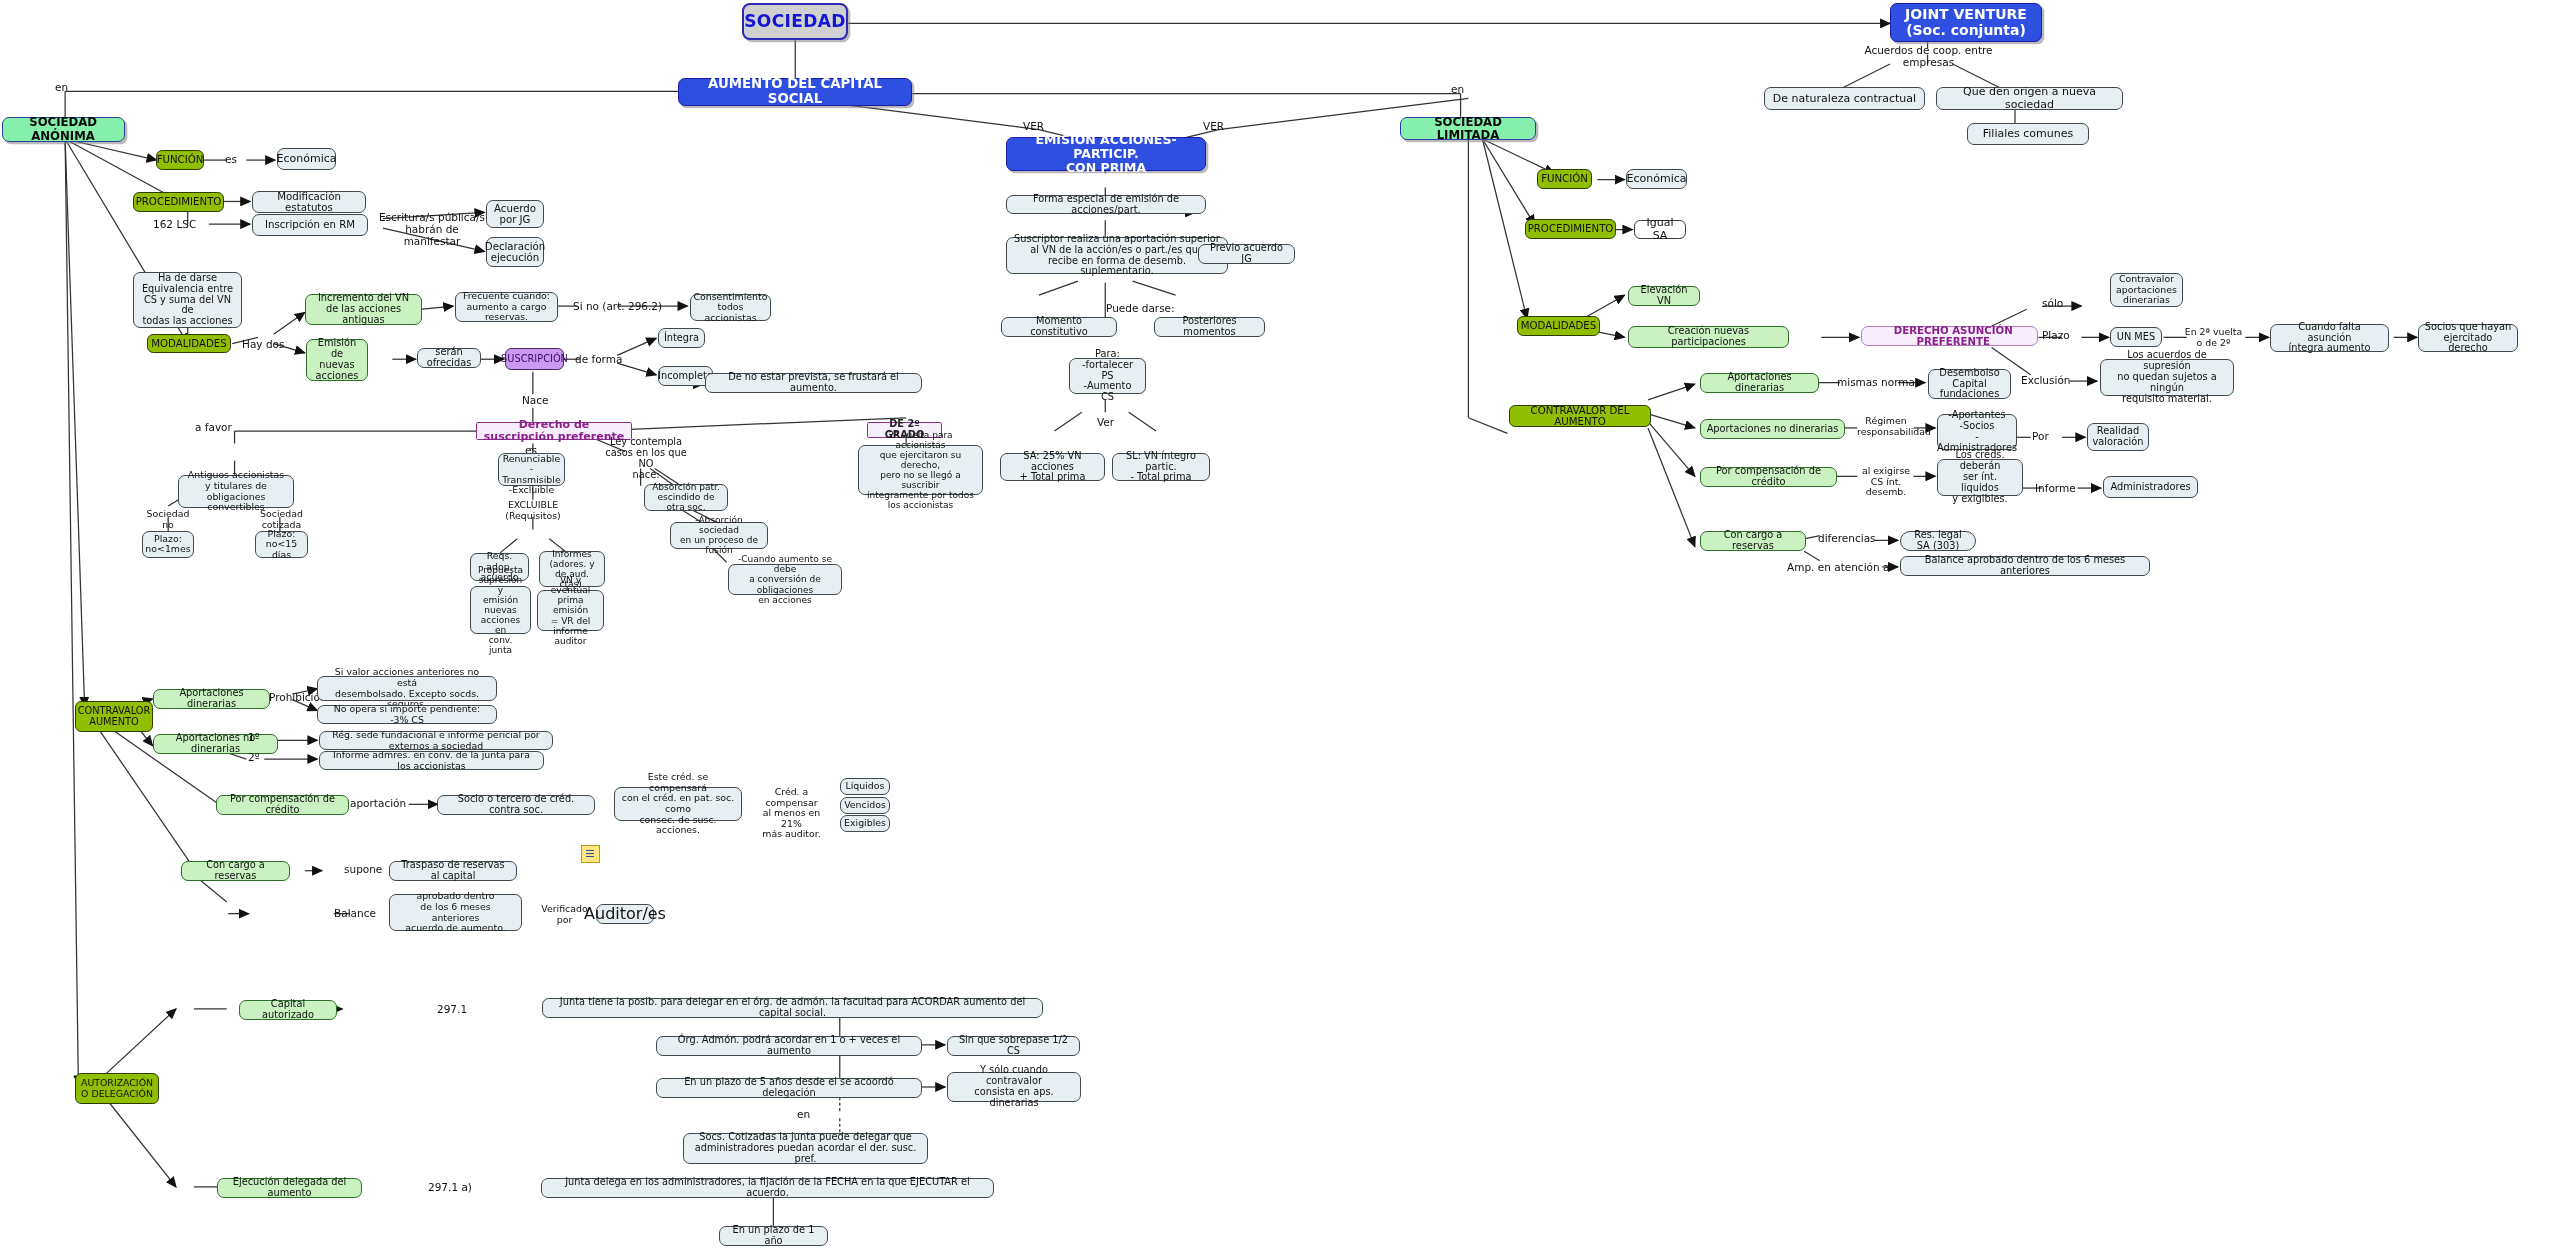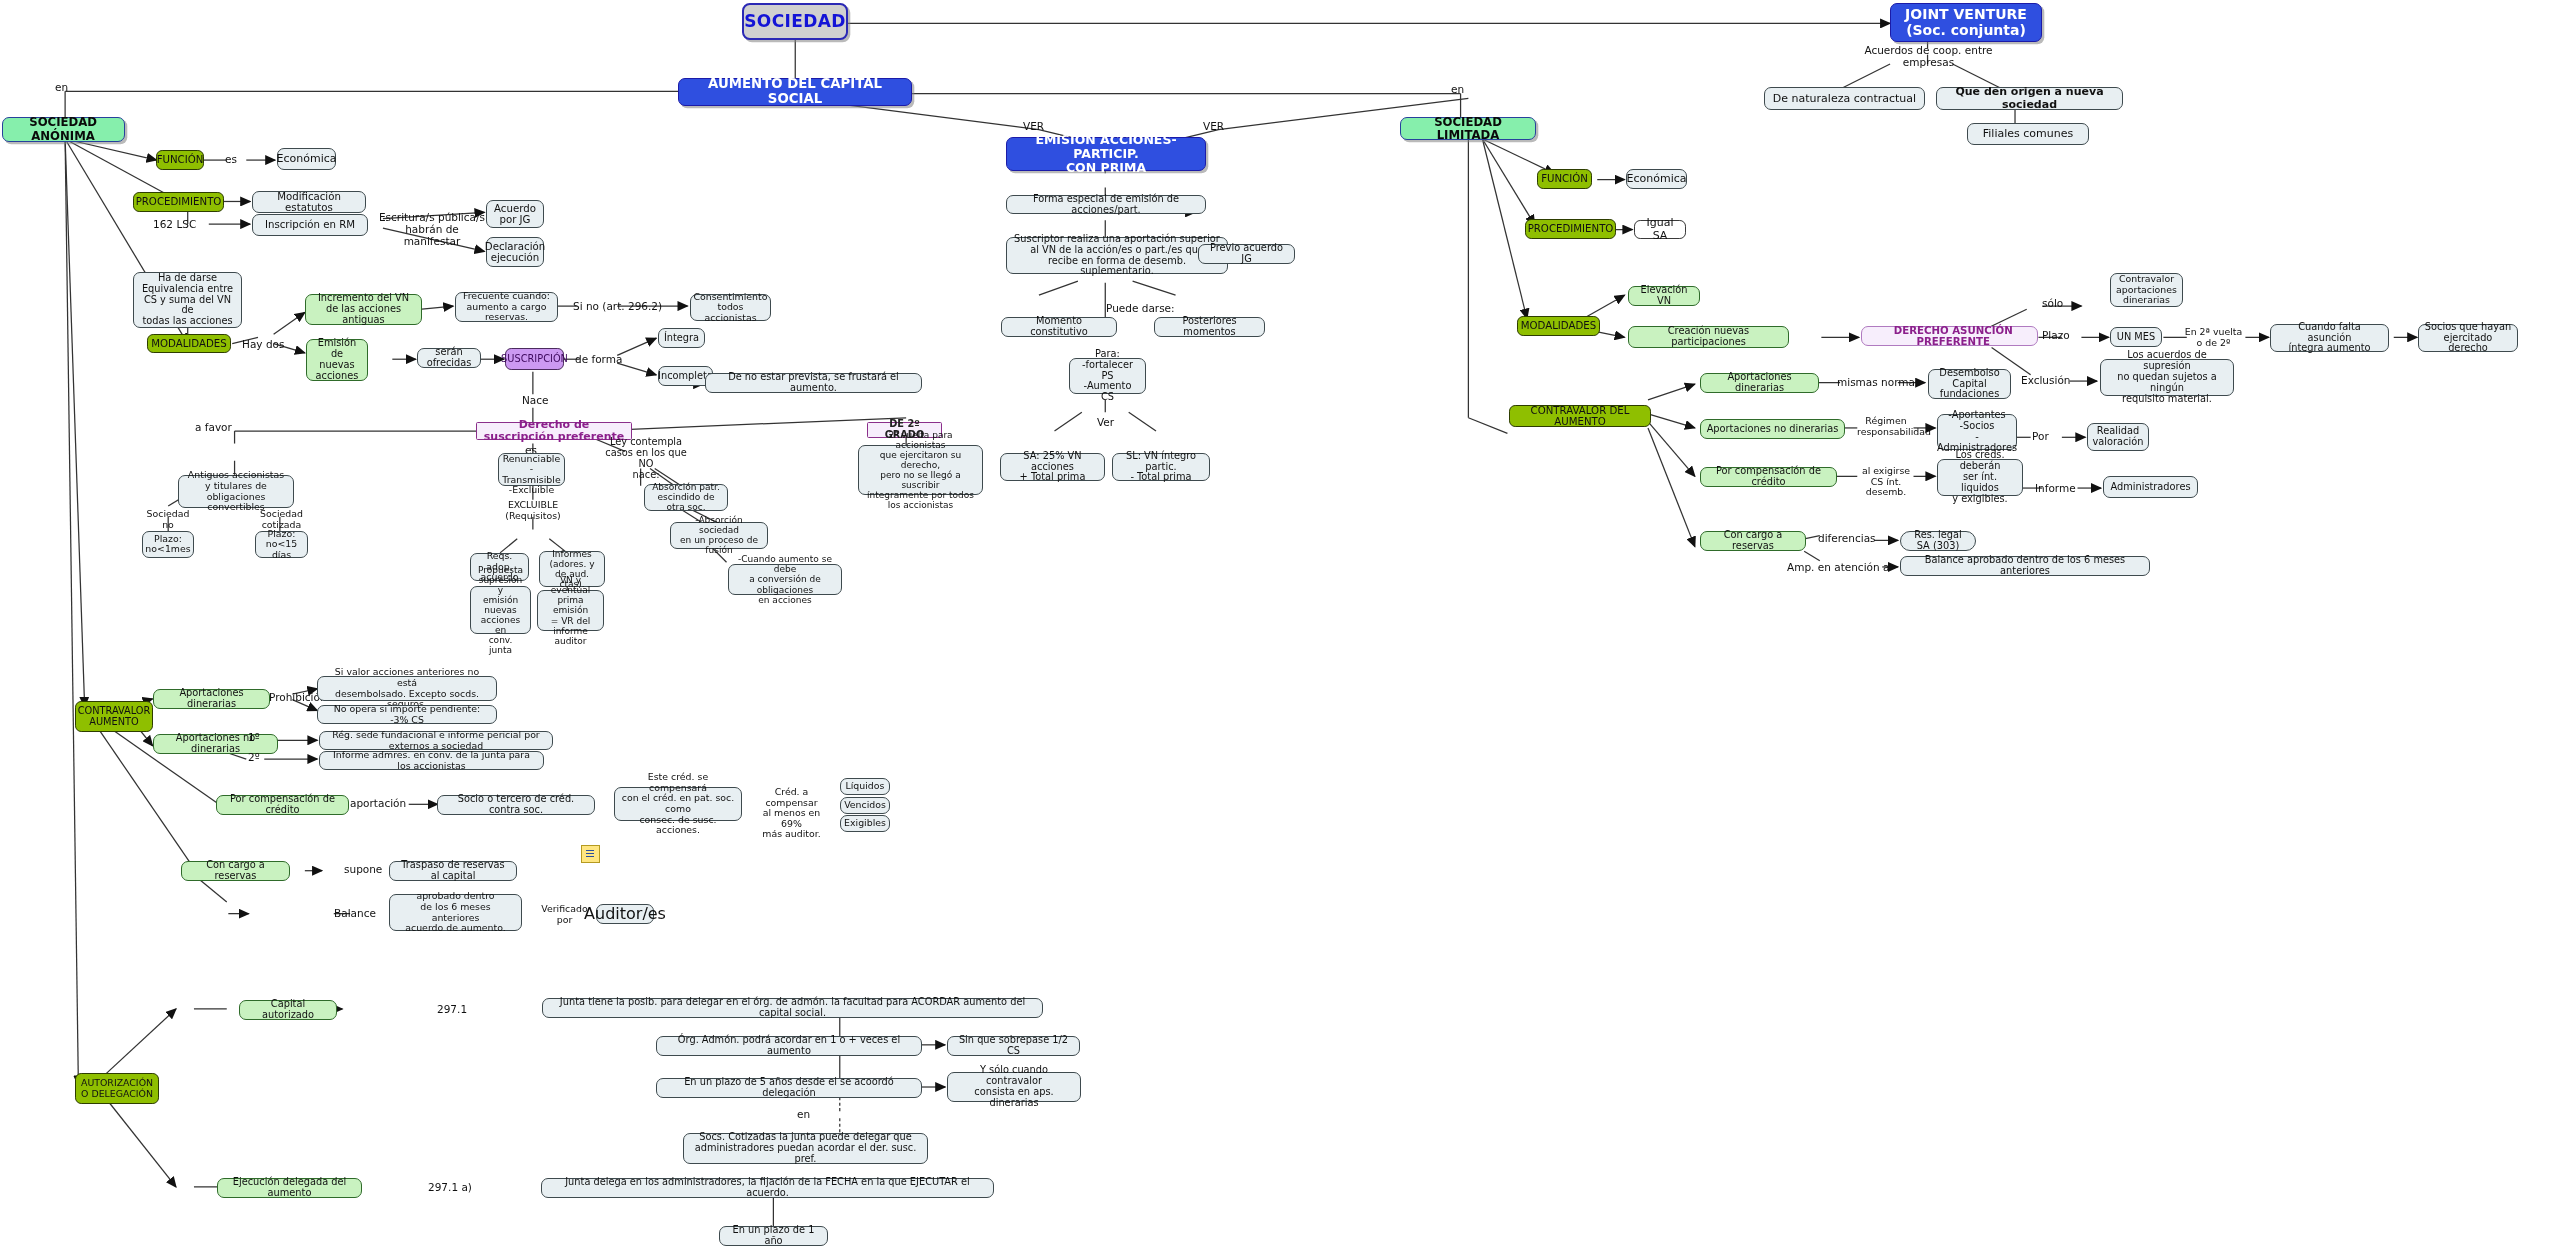--- a/index.html
+++ b/index.html
@@ -225,21 +225,21 @@
 <div class="node n-root shadowed" style="left:742px;top:3.1px;width:106px;height:37px;">SOCIEDAD</div>
 
 <div class="node n-blue shadowed" style="left:678px;top:78px;width:234px;height:28px;">AUMENTO DEL CAPITAL SOCIAL</div>
 
 <div class="node n-blue shadowed" style="left:1890px;top:3.1px;width:152px;height:39px;font-size:14px;">JOINT VENTURE
 (Soc. conjunta)</div>
 
 <div class="lbl" style="left:1842px;top:45px;width:173px;">Acuerdos de coop. entre empresas</div>
 
 <div class="node n-pale" style="left:1764px;top:87px;width:161px;height:23.4px;">De naturaleza contractual</div>
-<div class="node n-pale" style="left:1936px;top:87px;width:187px;height:23.4px;font-weight:bold;">Que den origen a nueva sociedad</div>
+<div class="node n-pale" style="left:1936px;top:87px;width:187px;height:23.4px;">Que den origen a nueva sociedad</div>
 <div class="node n-pale" style="left:1967px;top:123px;width:122px;height:22px;">Filiales comunes</div>
 
 <div class="lbl" style="left:55px;top:82px;">en</div>
 <div class="lbl" style="left:1451px;top:84px;">en</div>
 
 <div class="node n-blue-lite shadowed" style="left:1.6px;top:117px;width:123px;height:25px;">SOCIEDAD ANÓNIMA</div>
 <div class="node n-blue-lite shadowed" style="left:1400px;top:117px;width:136px;height:23.4px;">SOCIEDAD LIMITADA</div>
 
 <div class="lbl" style="left:1023px;top:121px;">VER</div>
 <div class="lbl" style="left:1203px;top:121px;">VER</div>
@@ -435,21 +435,21 @@
 <div class="node n-pale" style="left:319px;top:731px;width:234px;height:19px;font-size:9.4px;">Rég. sede fundacional e informe pericial por externos a sociedad</div>
 <div class="node n-pale" style="left:319px;top:751px;width:225px;height:19px;font-size:9.4px;">Informe admres. en conv. de la junta para los accionistas</div>
 
 <div class="node n-green" style="left:216px;top:795px;width:133px;height:20.3px;font-size:9.8px;">Por compensación de crédito</div>
 <div class="lbl" style="left:350px;top:798px;">aportación</div>
 <div class="node n-pale" style="left:437px;top:795px;width:158px;height:20.3px;font-size:9.8px;">Socio o tercero de créd. contra soc.</div>
 <div class="node n-pale" style="left:614px;top:787px;width:128px;height:34px;font-size:9.4px;">Este créd. se compensará
 con el créd. en pat. soc. como
 consec. de susc. acciones.</div>
 <div class="lbl" style="left:751px;top:787px;width:81px;font-size:9.4px;">Créd. a compensar
-al menos en 69%
+al menos en 21%
 más auditor.</div>
 <div class="node n-pale" style="left:840px;top:778px;width:50px;height:17px;font-size:9.4px;">Líquidos</div>
 <div class="node n-pale" style="left:840px;top:797px;width:50px;height:17px;font-size:9.4px;">Vencidos</div>
 <div class="node n-pale" style="left:840px;top:815px;width:50px;height:17px;font-size:9.4px;">Exigibles</div>
 
 <div class="node n-green" style="left:181px;top:861px;width:109px;height:20.3px;font-size:9.8px;">Con cargo a reservas</div>
 <div class="lbl" style="left:344px;top:864px;">supone</div>
 <div class="node n-pale" style="left:389px;top:861px;width:128px;height:20.3px;font-size:9.8px;">Traspaso de reservas al capital</div>
 <div class="lbl" style="left:334px;top:908px;">Balance</div>
 <div class="node n-pale" style="left:389px;top:894px;width:133px;height:37px;font-size:9.4px;">aprobado dentro

